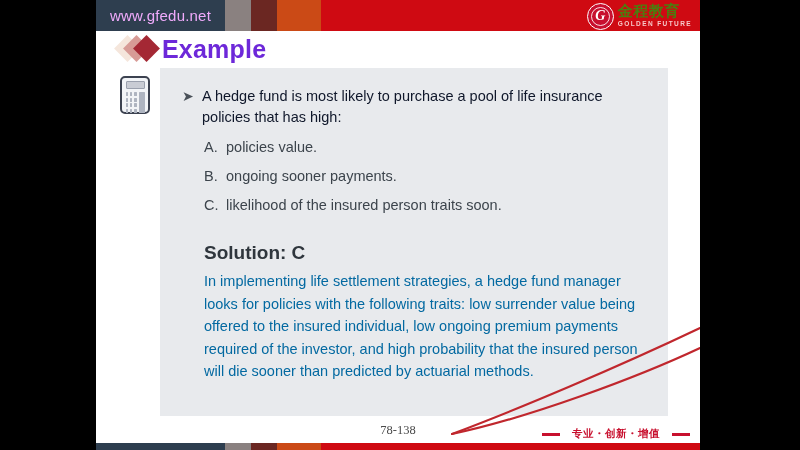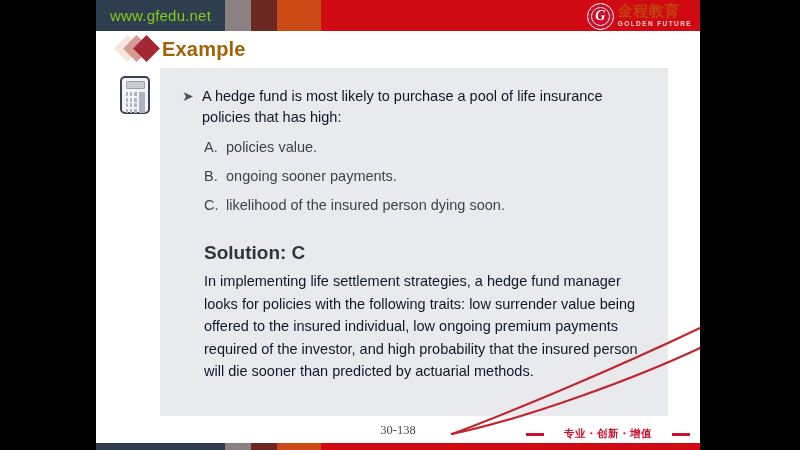--- a/index.html
+++ b/index.html
@@ -12,21 +12,21 @@
   
   #slide {
     position:absolute; left:96px; top:0; width:604px; height:450px;
     background:#ffffff; overflow:hidden;
   }
 
   
   .banner { position:absolute; left:0; top:0; width:604px; height:31px; display:flex; }
   .band { height:31px; }
   .banner-url {
-    color:#84cc16; font-size:15px; letter-spacing:.2px;
+    color:#f0abfc; font-size:15px; letter-spacing:.2px;
     display:flex; align-items:center; padding-left:14px;
   }
   .logo-box {
     position:absolute; right:4px; top:1px; height:30px;
     display:flex; align-items:center; gap:4px;
     padding:0 4px;
   }
   .seal {
     width:27px; height:27px; border-radius:50%;
     background:#c8102e; border:1.6px solid #ffffff;
@@ -36,37 +36,37 @@
   .seal::before{
     content:""; position:absolute; left:3px; top:3px; right:3px; bottom:3px;
     border:1px solid rgba(255,255,255,.85); border-radius:50%;
   }
   .seal-g {
     color:#fff; font-family:"Liberation Serif", serif; font-style:italic;
     font-size:14px; font-weight:700; line-height:1; z-index:2;
   }
   .logo-txt { display:flex; flex-direction:column; justify-content:center; }
   .logo-cn {
-    color:#c2410c; font-size:15px; font-weight:700; line-height:15px;
+    color:#4d7c0f; font-size:15px; font-weight:700; line-height:15px;
     letter-spacing:.5px; font-family:"DejaVu Sans", sans-serif;
   }
   .logo-en {
     color:#f6c9c9; font-size:6.5px; font-weight:700; line-height:9px;
     letter-spacing:1.4px; text-align:center;
   }
 
   
   .heading { position:absolute; left:20px; top:34px; display:flex; align-items:center; }
   .diamonds { position:relative; width:46px; height:30px; flex:0 0 auto; }
   .dia { position:absolute; width:19px; height:19px; transform:rotate(45deg); top:5px; }
   .dia1 { left:2px;  background:#f5e6dc; }
   .dia2 { left:11px; background:#d79b96; }
   .dia3 { left:21px; background:#a42834; }
   .heading-text {
-    color:#a16207; font-size:20px; font-weight:700; letter-spacing:.2px;
+    color:#6d28d9; font-size:25px; font-weight:700; letter-spacing:.2px;
     font-family:"Liberation Sans", sans-serif;
   }
 
   
   .calc { position:absolute; left:24px; top:76px; width:30px; height:38px; }
   .calc-body {
     width:30px; height:38px; border:2.4px solid #3c4250; border-radius:5px;
     background:#f2f4f7; padding:3px 3.5px;
   }
   .calc-screen {
@@ -98,34 +98,34 @@
   .opt-label {
     color:#3c444c; font-size:14.5px; line-height:21px; width:22px; flex:0 0 22px;
   }
   .opt-text { color:#3c444c; font-size:14.5px; line-height:21px; }
   .solution {
     margin-top:26px; padding-left:22px;
     color:#2f363d; font-size:19px; font-weight:700; line-height:21px;
   }
   .explain {
     margin-top:7px; padding-left:22px; padding-right:8px;
-    color:#0f172a; font-size:14.5px; line-height:22.5px;
+    color:#0369a1; font-size:14.5px; line-height:22.5px;
   }
 
   
   .pagenum {
     position:absolute; left:0; bottom:12px; width:604px; text-align:center;
     color:#4a4a4a; font-size:12.5px; font-family:"Liberation Serif", serif;
   }
 
   
   .footer-band { position:absolute; left:0; bottom:0; width:604px; height:7px; display:flex; }
   .footer-tag {
     position:absolute; right:10px; bottom:9px;
-    display:flex; align-items:center; gap:20px;
+    display:flex; align-items:center; gap:12px;
   }
   .dash { width:18px; height:3px; background:#c8102e; }
   .footer-cn {
     color:#c8102e; font-size:10.5px; font-weight:700; letter-spacing:.5px;
     font-family:"DejaVu Sans", sans-serif;
   }
 
   
   .annot { position:absolute; left:0; top:0; width:604px; height:450px; pointer-events:none; }
 </style>
@@ -197,31 +197,31 @@
           <div class="opt">
             <span class="opt-label">A.</span>
             <span class="opt-text">policies value.</span>
           </div>
           <div class="opt">
             <span class="opt-label">B.</span>
             <span class="opt-text">ongoing sooner payments.</span>
           </div>
           <div class="opt">
             <span class="opt-label">C.</span>
-            <span class="opt-text">likelihood of the insured person dying soon.</span>
+            <span class="opt-text">likelihood of the insured person traits soon.</span>
           </div>
         </div>
 
         <div class="solution">Solution: C</div>
 
         <div class="explain">In implementing life settlement strategies, a hedge fund manager looks for policies with the following traits: low surrender value being offered to the insured individual, low ongoing premium payments required of the investor, and high probability that the insured person will die sooner than predicted by actuarial methods.</div>
       </div>
     </div>
 
-    <div class="pagenum">30-138</div>
+    <div class="pagenum">78-138</div>
 
     <div class="footer-band">
       <div class="band" style="width:129px;height:7px;background:#2e3e4f;"></div>
       <div class="band" style="width:26px;height:7px;background:#8a8180;"></div>
       <div class="band" style="width:26px;height:7px;background:#6b2722;"></div>
       <div class="band" style="width:44px;height:7px;background:#cb4a16;"></div>
       <div class="band" style="flex:1;height:7px;background:#cf0a12;"></div>
     </div>
 
     <div class="footer-tag">

